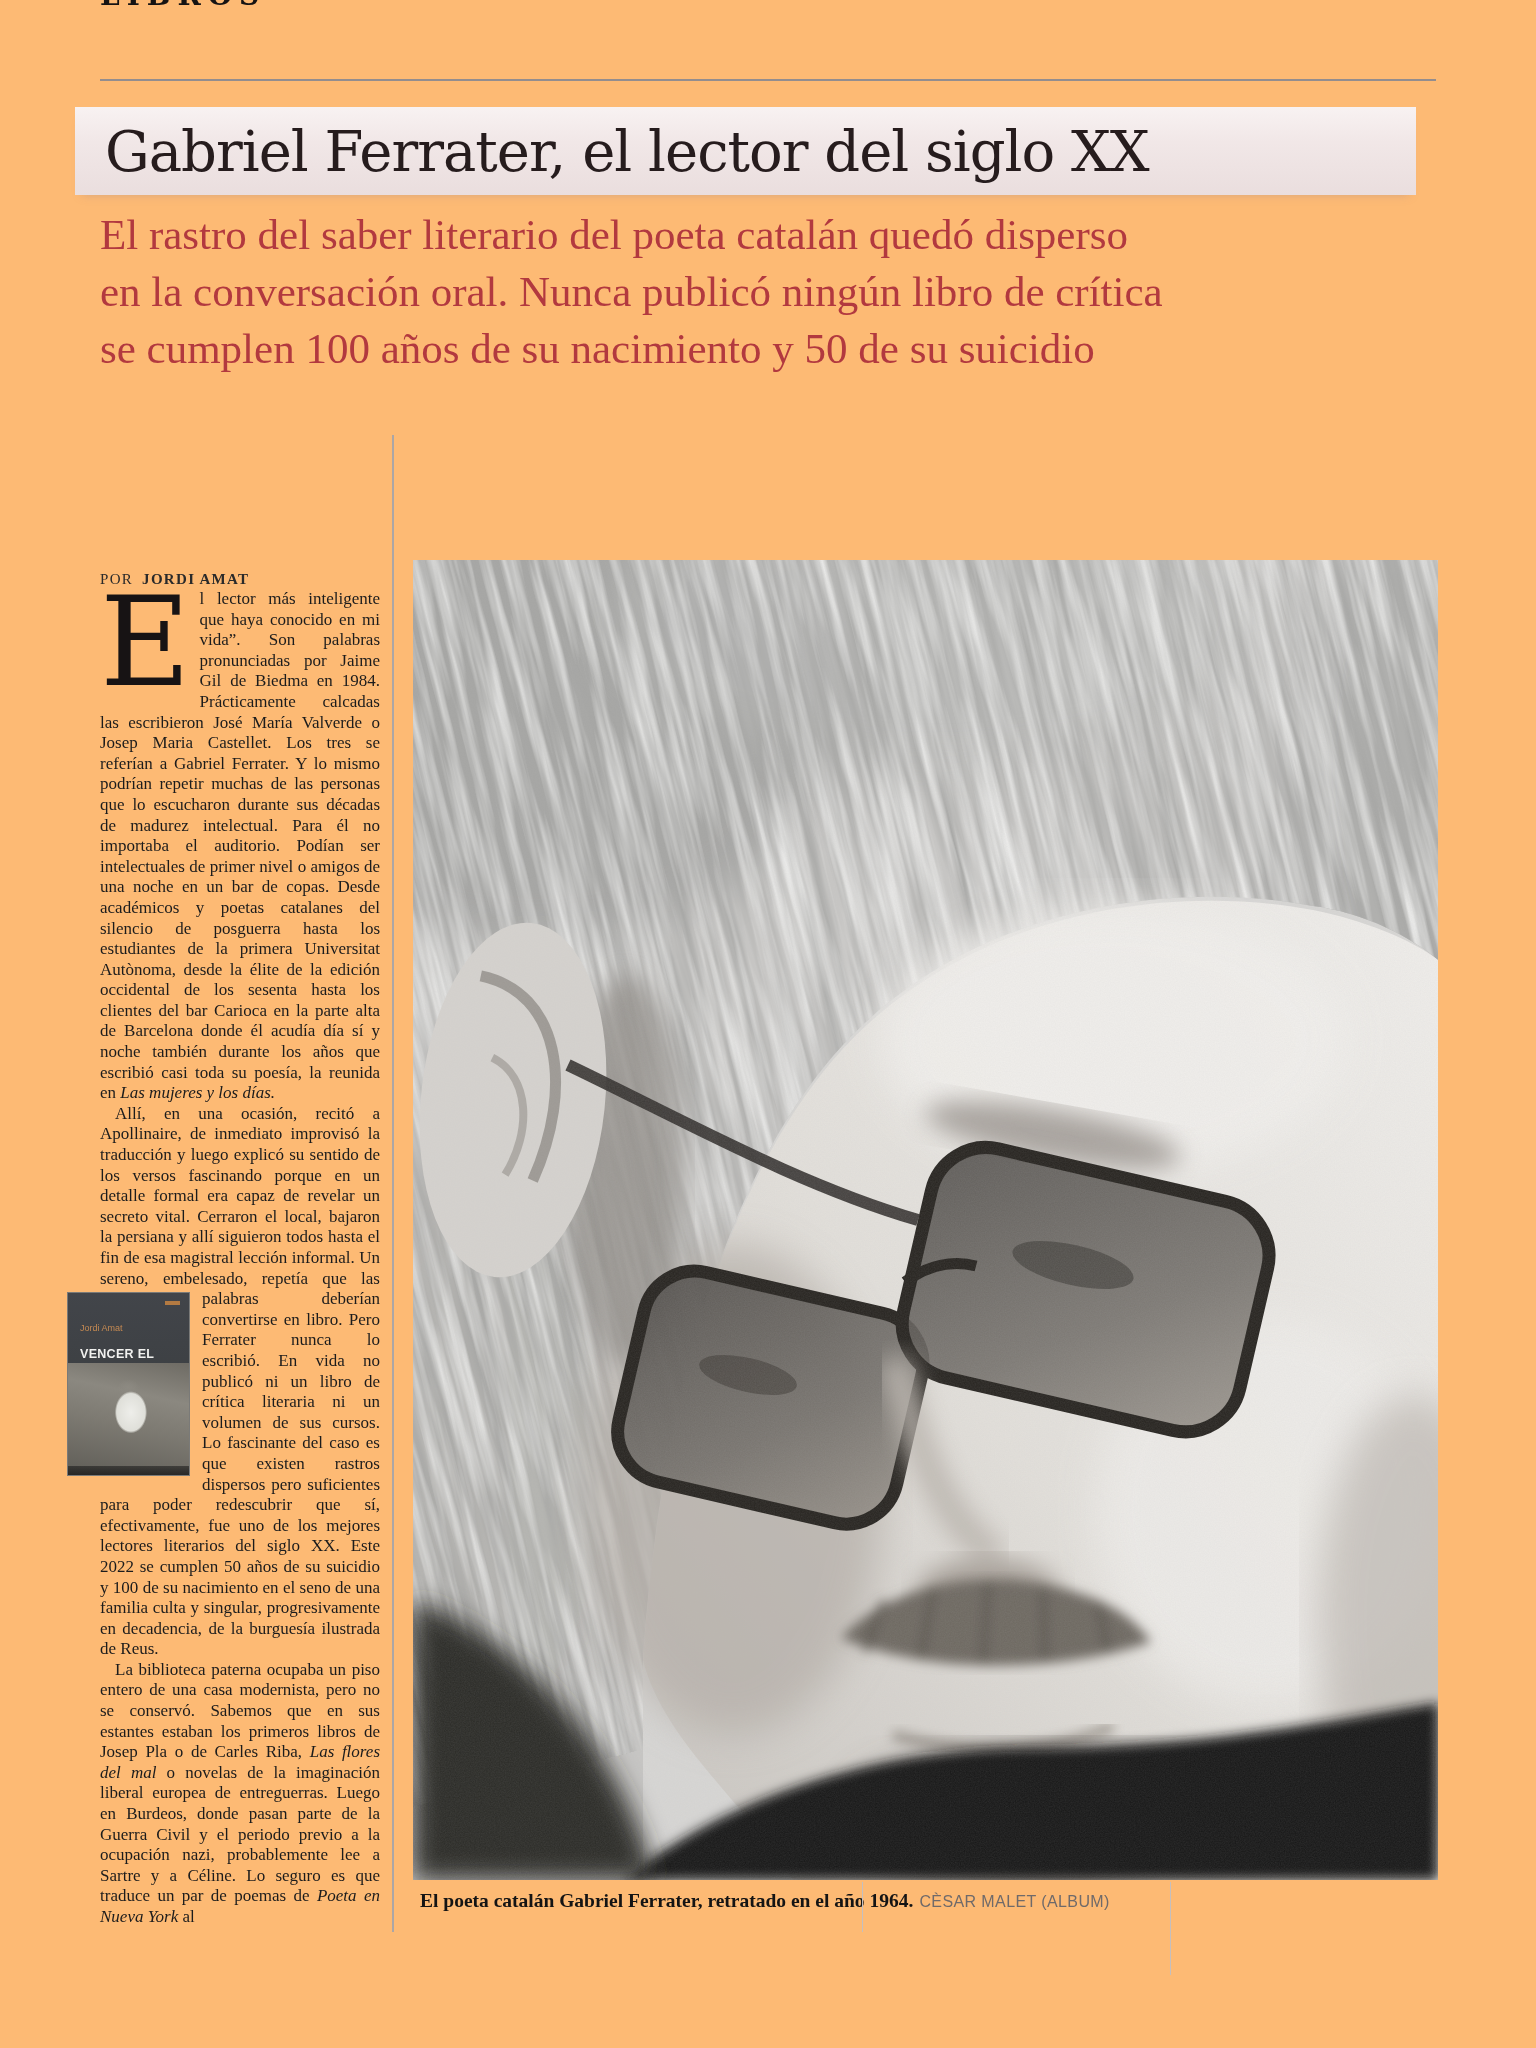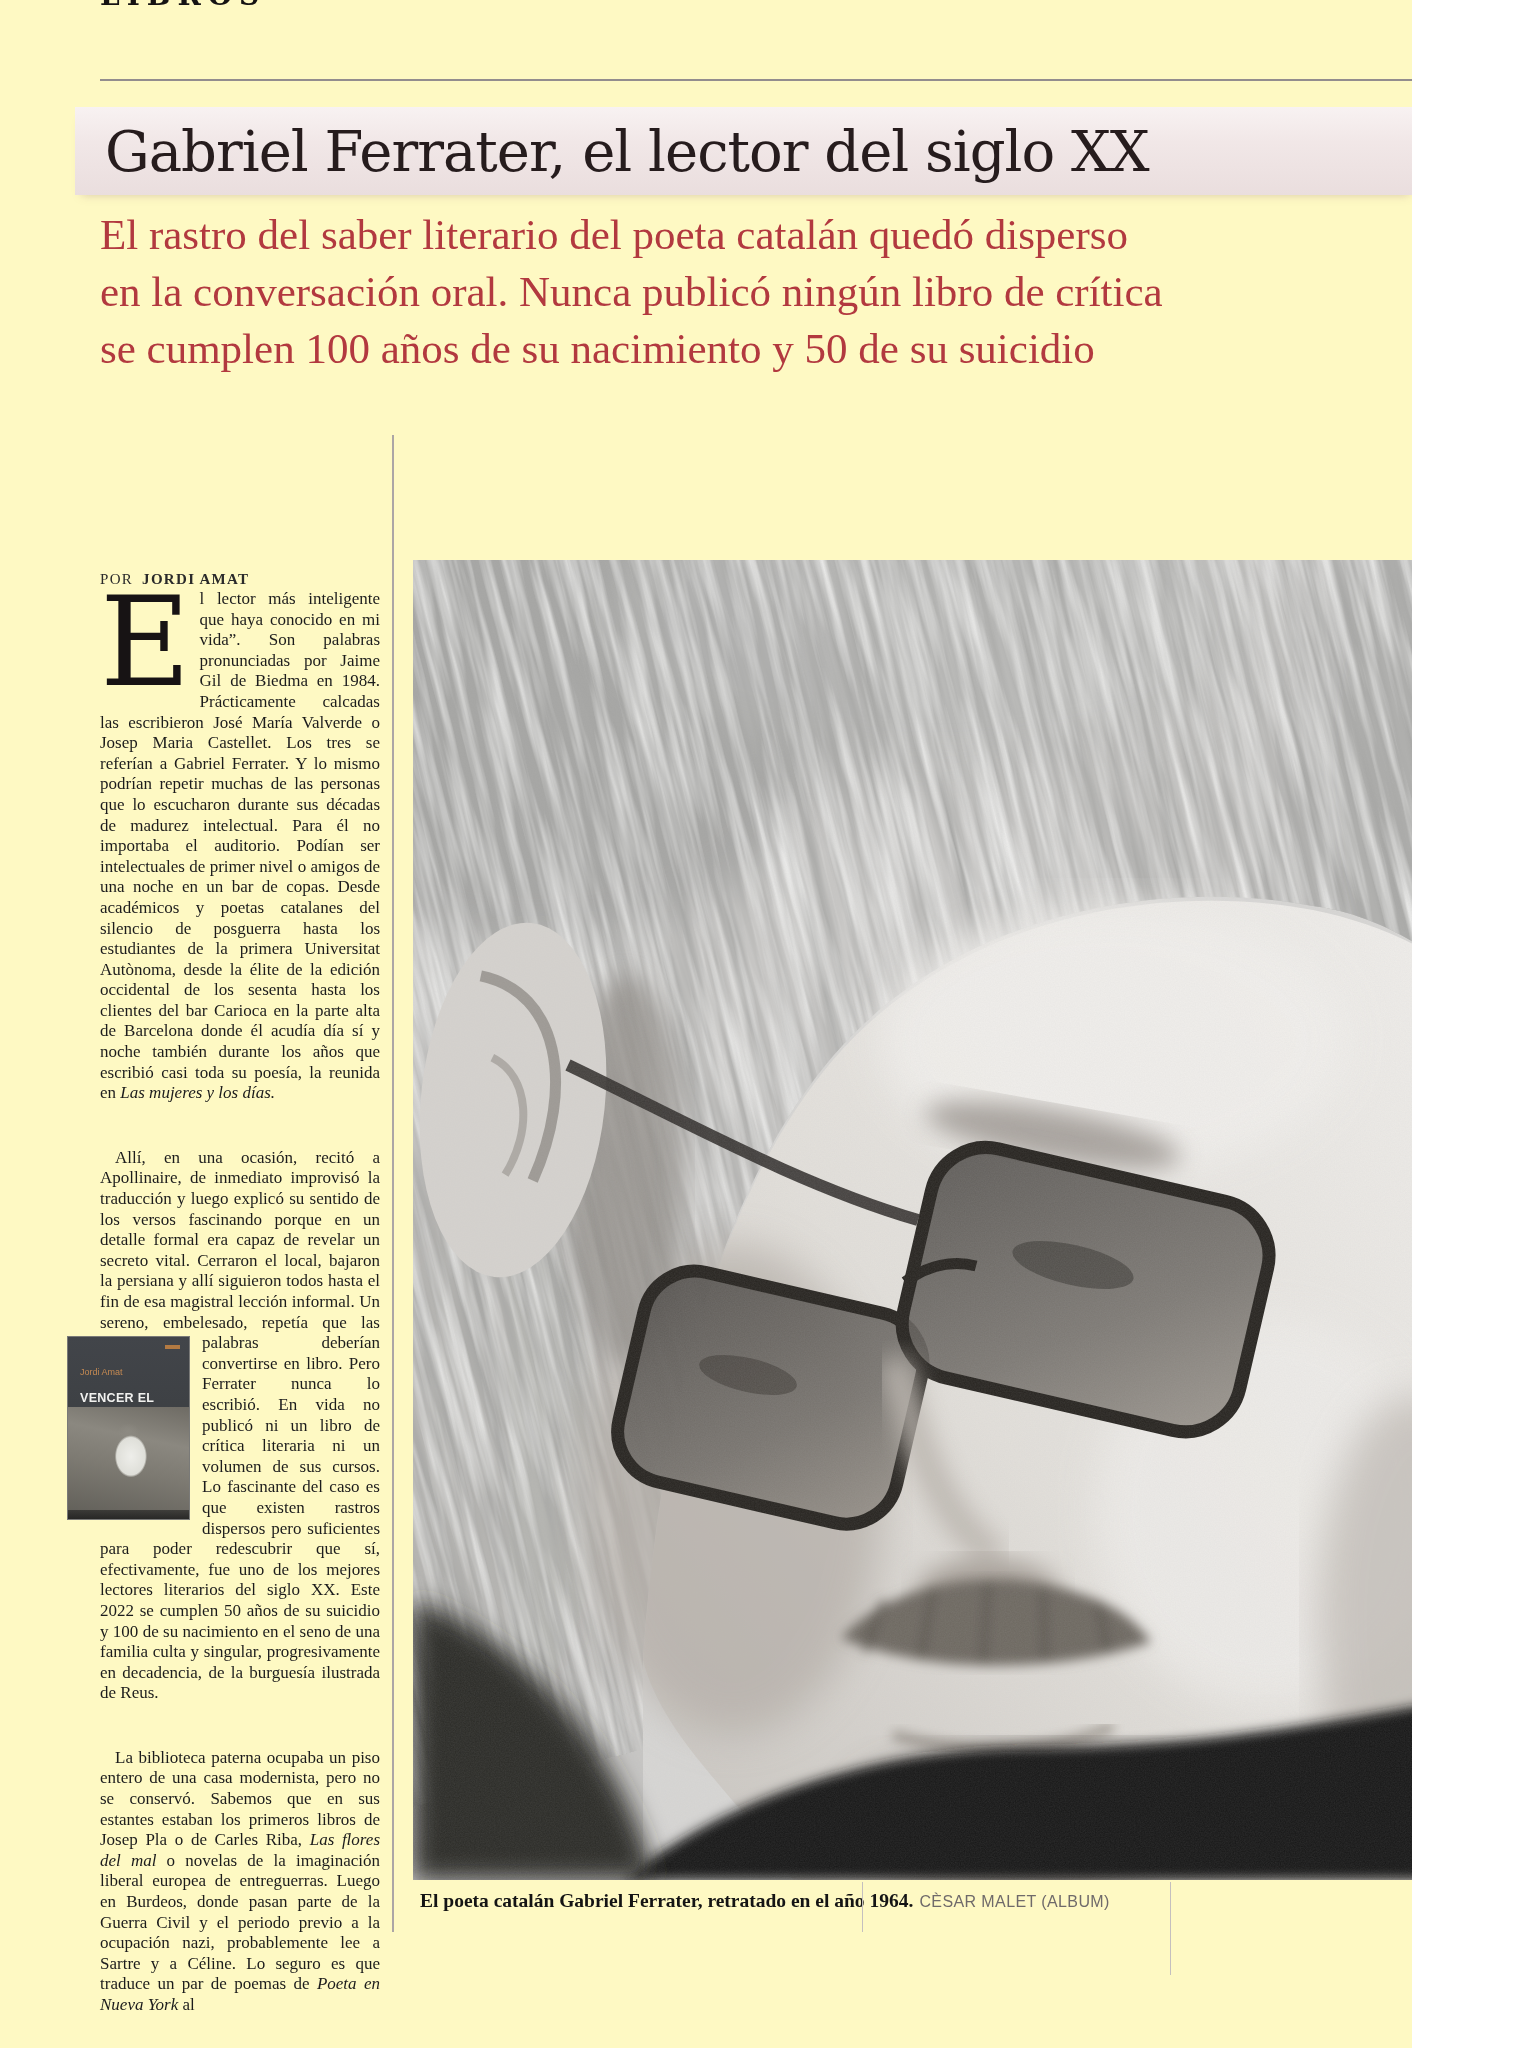--- a/index.html
+++ b/index.html
@@ -1,16 +1,16 @@
 <!DOCTYPE html>
 <html lang="es"><head>
 <meta charset="utf-8">
 <style>
   html,body{margin:0;padding:0;background:#ffffff;}
-  .page{position:relative;width:1412px;height:2048px;background:#fef9c3;overflow:hidden;
+  .page{position:relative;width:1536px;height:2048px;background:#fdba74;overflow:hidden;
         font-family:"Liberation Serif",serif;color:#1d1d1d;}
 
   
   .section-label{position:absolute;left:100px;top:-19px;font-family:"DejaVu Serif",serif;
         font-size:28px;line-height:30px;font-weight:bold;letter-spacing:7px;color:#151313;}
 
   .top-rule{position:absolute;left:100px;top:79px;width:1336px;height:2px;background:#938d8e;}
 
   
   .headline-band{position:absolute;left:75px;top:107px;width:1341px;height:88px;
@@ -27,21 +27,21 @@
   
   .byline{position:absolute;left:100px;top:571px;font-size:15px;letter-spacing:1.3px;color:#2a2a2a;}
   .byline .prefix{margin-right:9px;}
   .byline .name{font-weight:bold;}
 
   
   .column{position:absolute;left:100px;top:589px;width:280px;
         font-size:17px;line-height:20.6px;text-align:justify;color:#1c1c1c;
         hyphens:auto;-webkit-hyphens:auto;}
   .column p{margin:0;}
-  .para.indent{text-indent:15px;margin-top:44px;}
+  .para.indent{text-indent:15px;}
   .dropcap{float:left;font-family:"DejaVu Serif",serif;font-size:124px;line-height:102px;
         height:120px;padding:2px 9px 0 0;color:#171314;}
   .it{font-style:italic;}
 
   
   .cover{display:block;float:left;width:121px;height:182px;margin:4px 13px 3px -32px;
         background:linear-gradient(180deg,#42454a 0%,#3c3f42 55%,#35383a 100%);
         box-shadow:0 0 0 1px #7a7a78;position:relative;overflow:hidden;
         font-family:"Liberation Sans",sans-serif;text-align:left;text-indent:0;}
   .cover-mark{display:block;position:absolute;top:8px;right:9px;width:15px;height:4px;background:#b37a42;}

